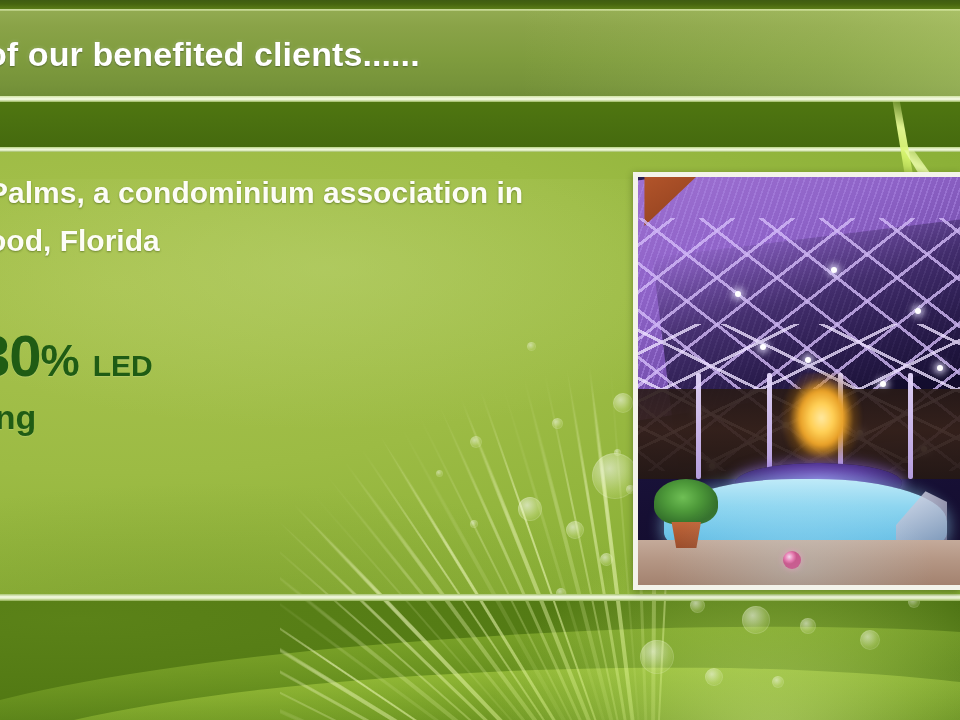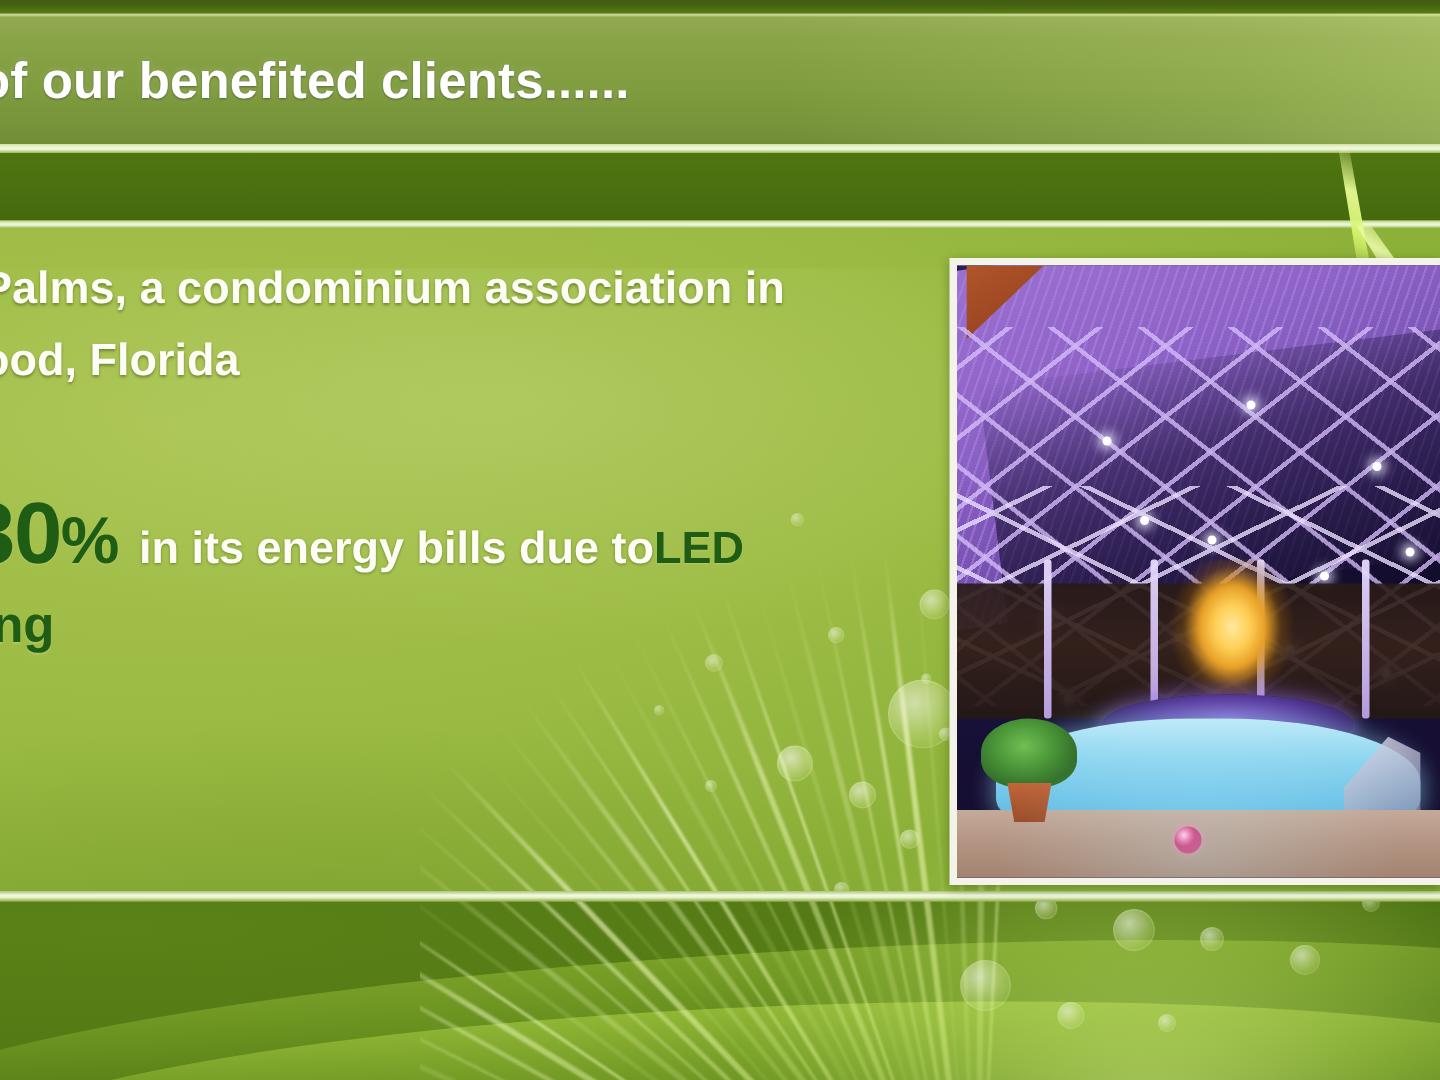--- a/index.html
+++ b/index.html
@@ -383,21 +383,20 @@
       <div class="bokeh" style="left: 436px; top: 470px; width: 7px; height: 7px; background: radial-gradient(circle at 38% 34%, rgba(255, 255, 255, 0.48) 0%, rgba(238, 250, 190, 0.18) 52%, rgba(225, 245, 160, 0.082) 76%, rgba(220, 242, 150, 0) 100%); box-shadow: rgba(255, 255, 255, 0.098) 0px 0px 0px 1px inset;"></div>
       <div class="bokeh" style="left: 614px; top: 449px; width: 7px; height: 7px; background: radial-gradient(circle at 38% 34%, rgba(255, 255, 255, 0.5) 0%, rgba(238, 250, 190, 0.2) 52%, rgba(225, 245, 160, 0.09) 76%, rgba(220, 242, 150, 0) 100%); box-shadow: rgba(255, 255, 255, 0.11) 0px 0px 0px 1px inset;"></div>
     </div>
 
   <div class="body-copy line-1">Palms, a condominium association in</div>
 
   <div class="body-copy line-2">ood, Florida</div>
 
   <div class="body-copy line-3">
     <span class="stat-pct"><span>30</span><span class="pct-sign">%</span></span>
-    <span>in its  energy bills due to </span>
     <span class="accent-dark">LED</span>
   </div>
 
   <div class="body-copy line-4">ting</div>
 
   <div class="photo-frame">
     <div class="photo">
       <div class="ph-sky"></div>
       <div class="ph-roof"></div>
       <div class="ph-terracotta"></div>

